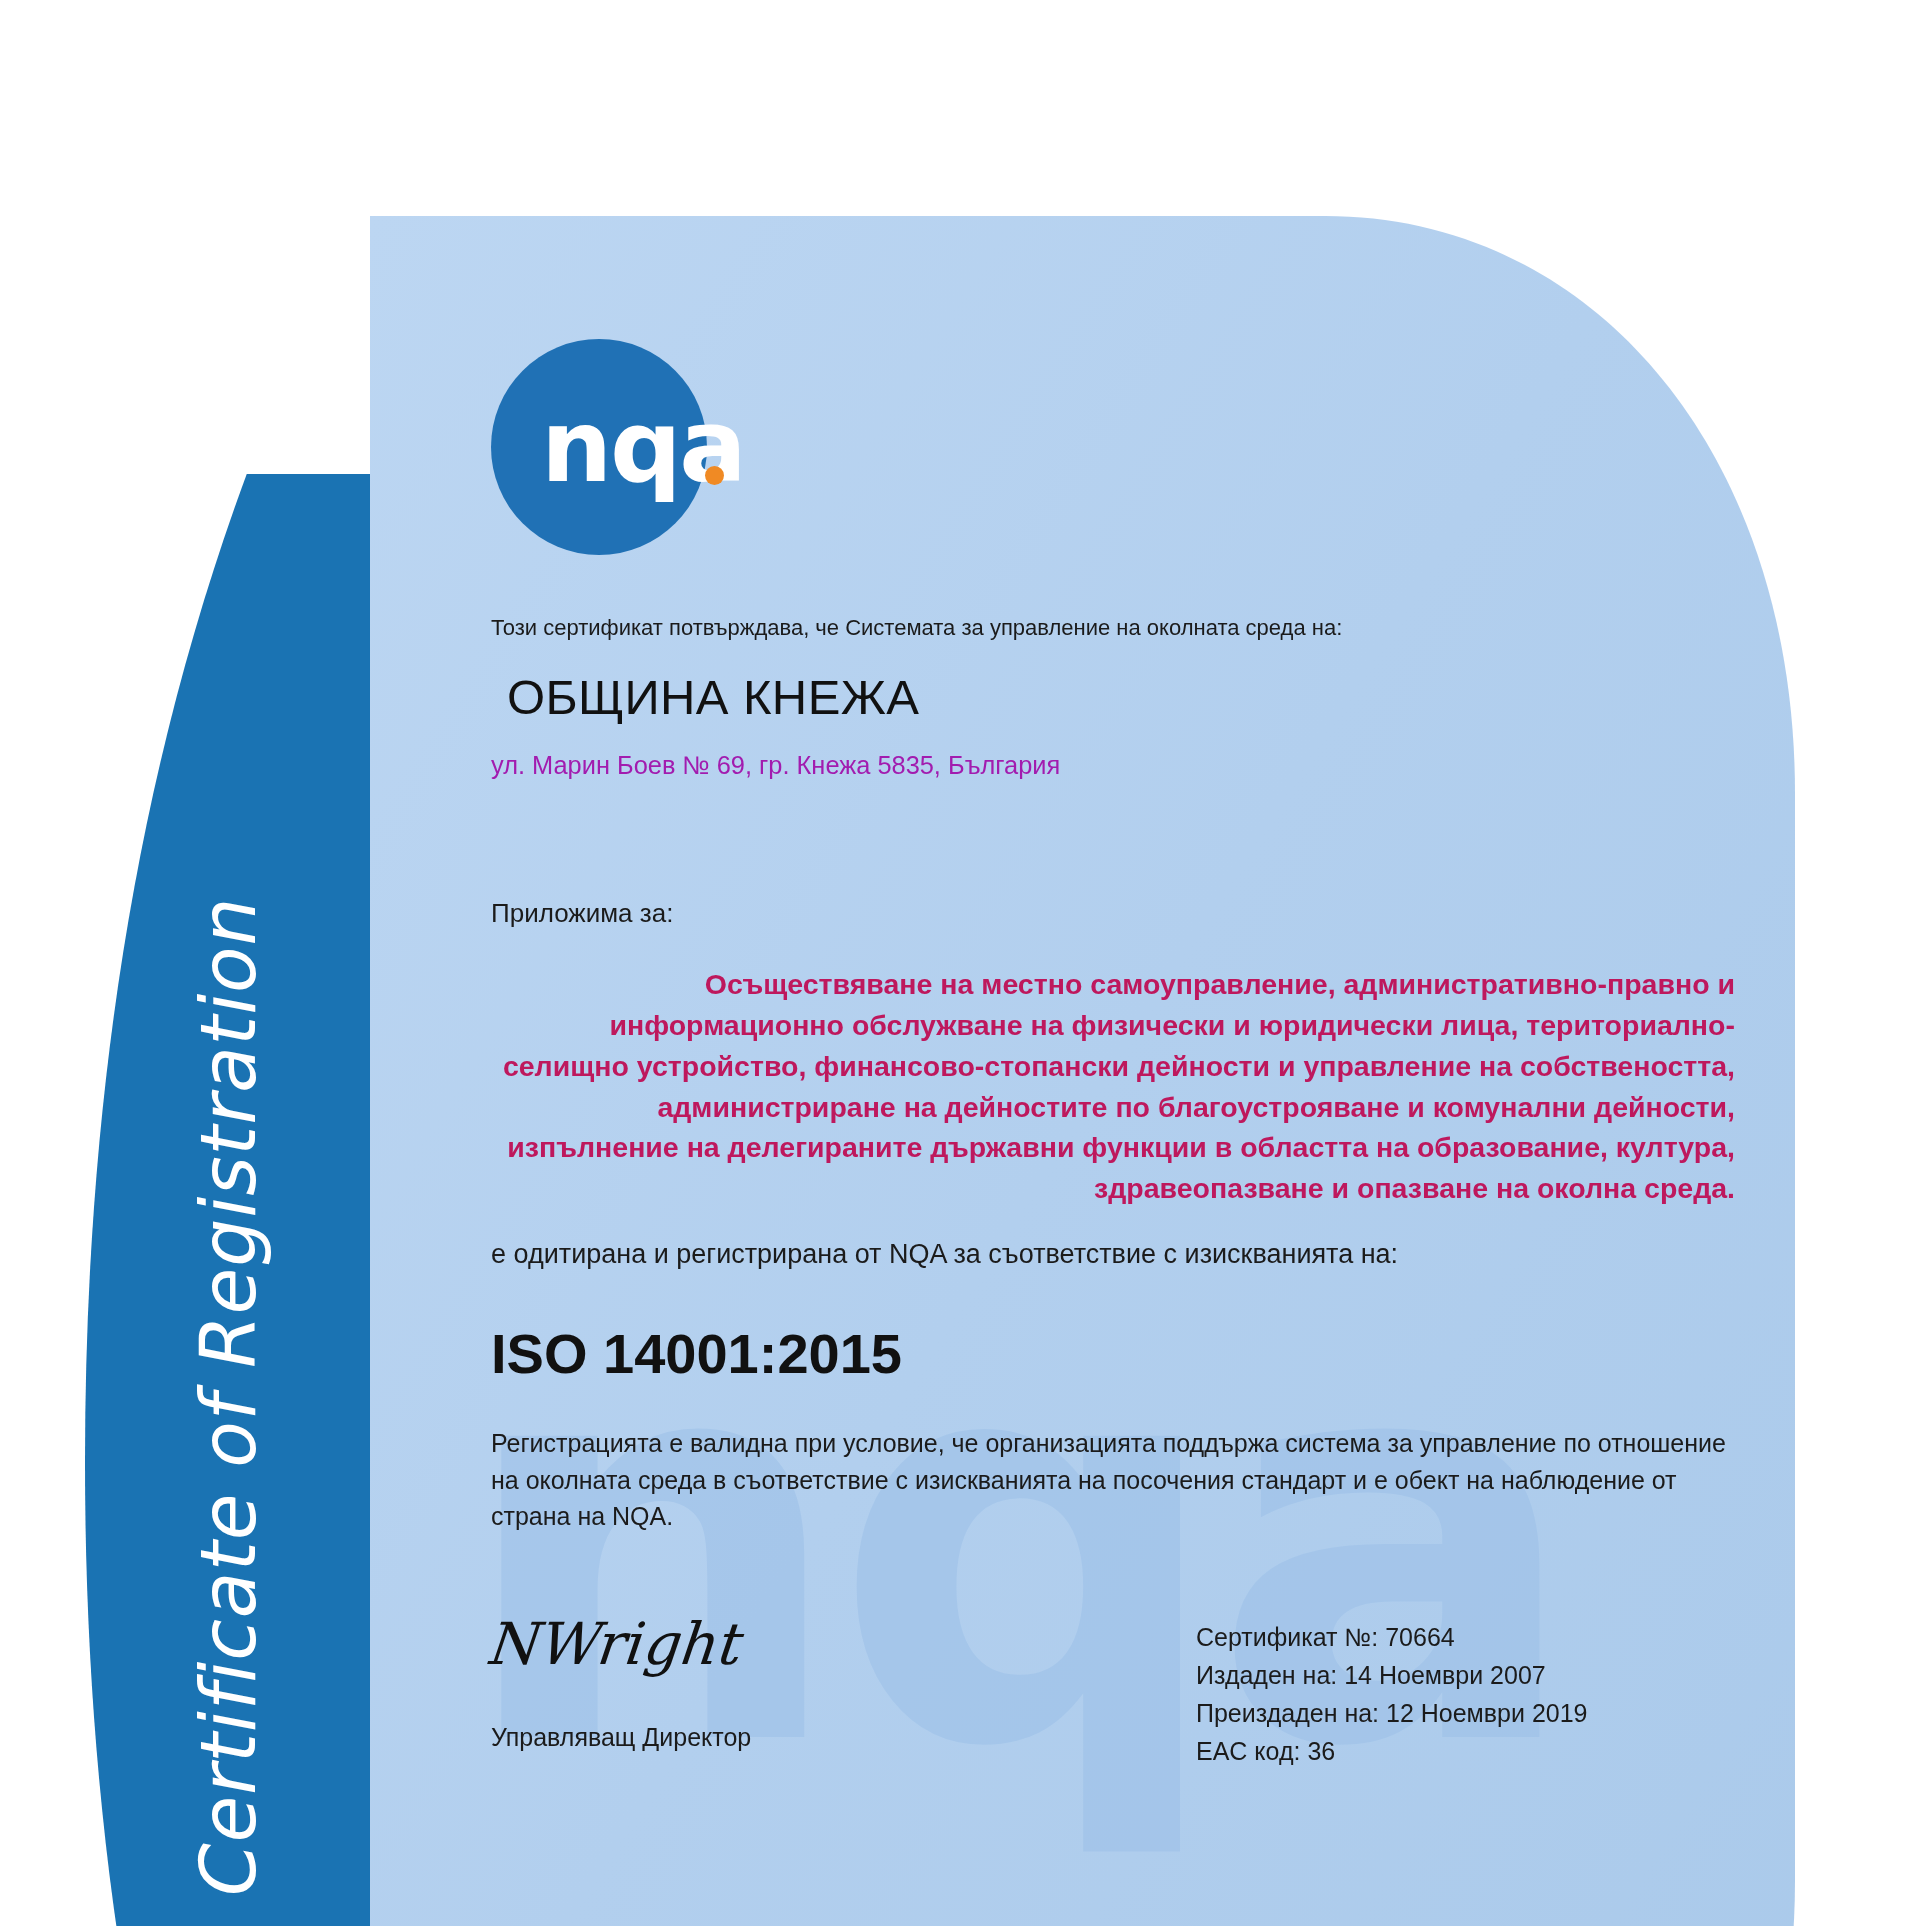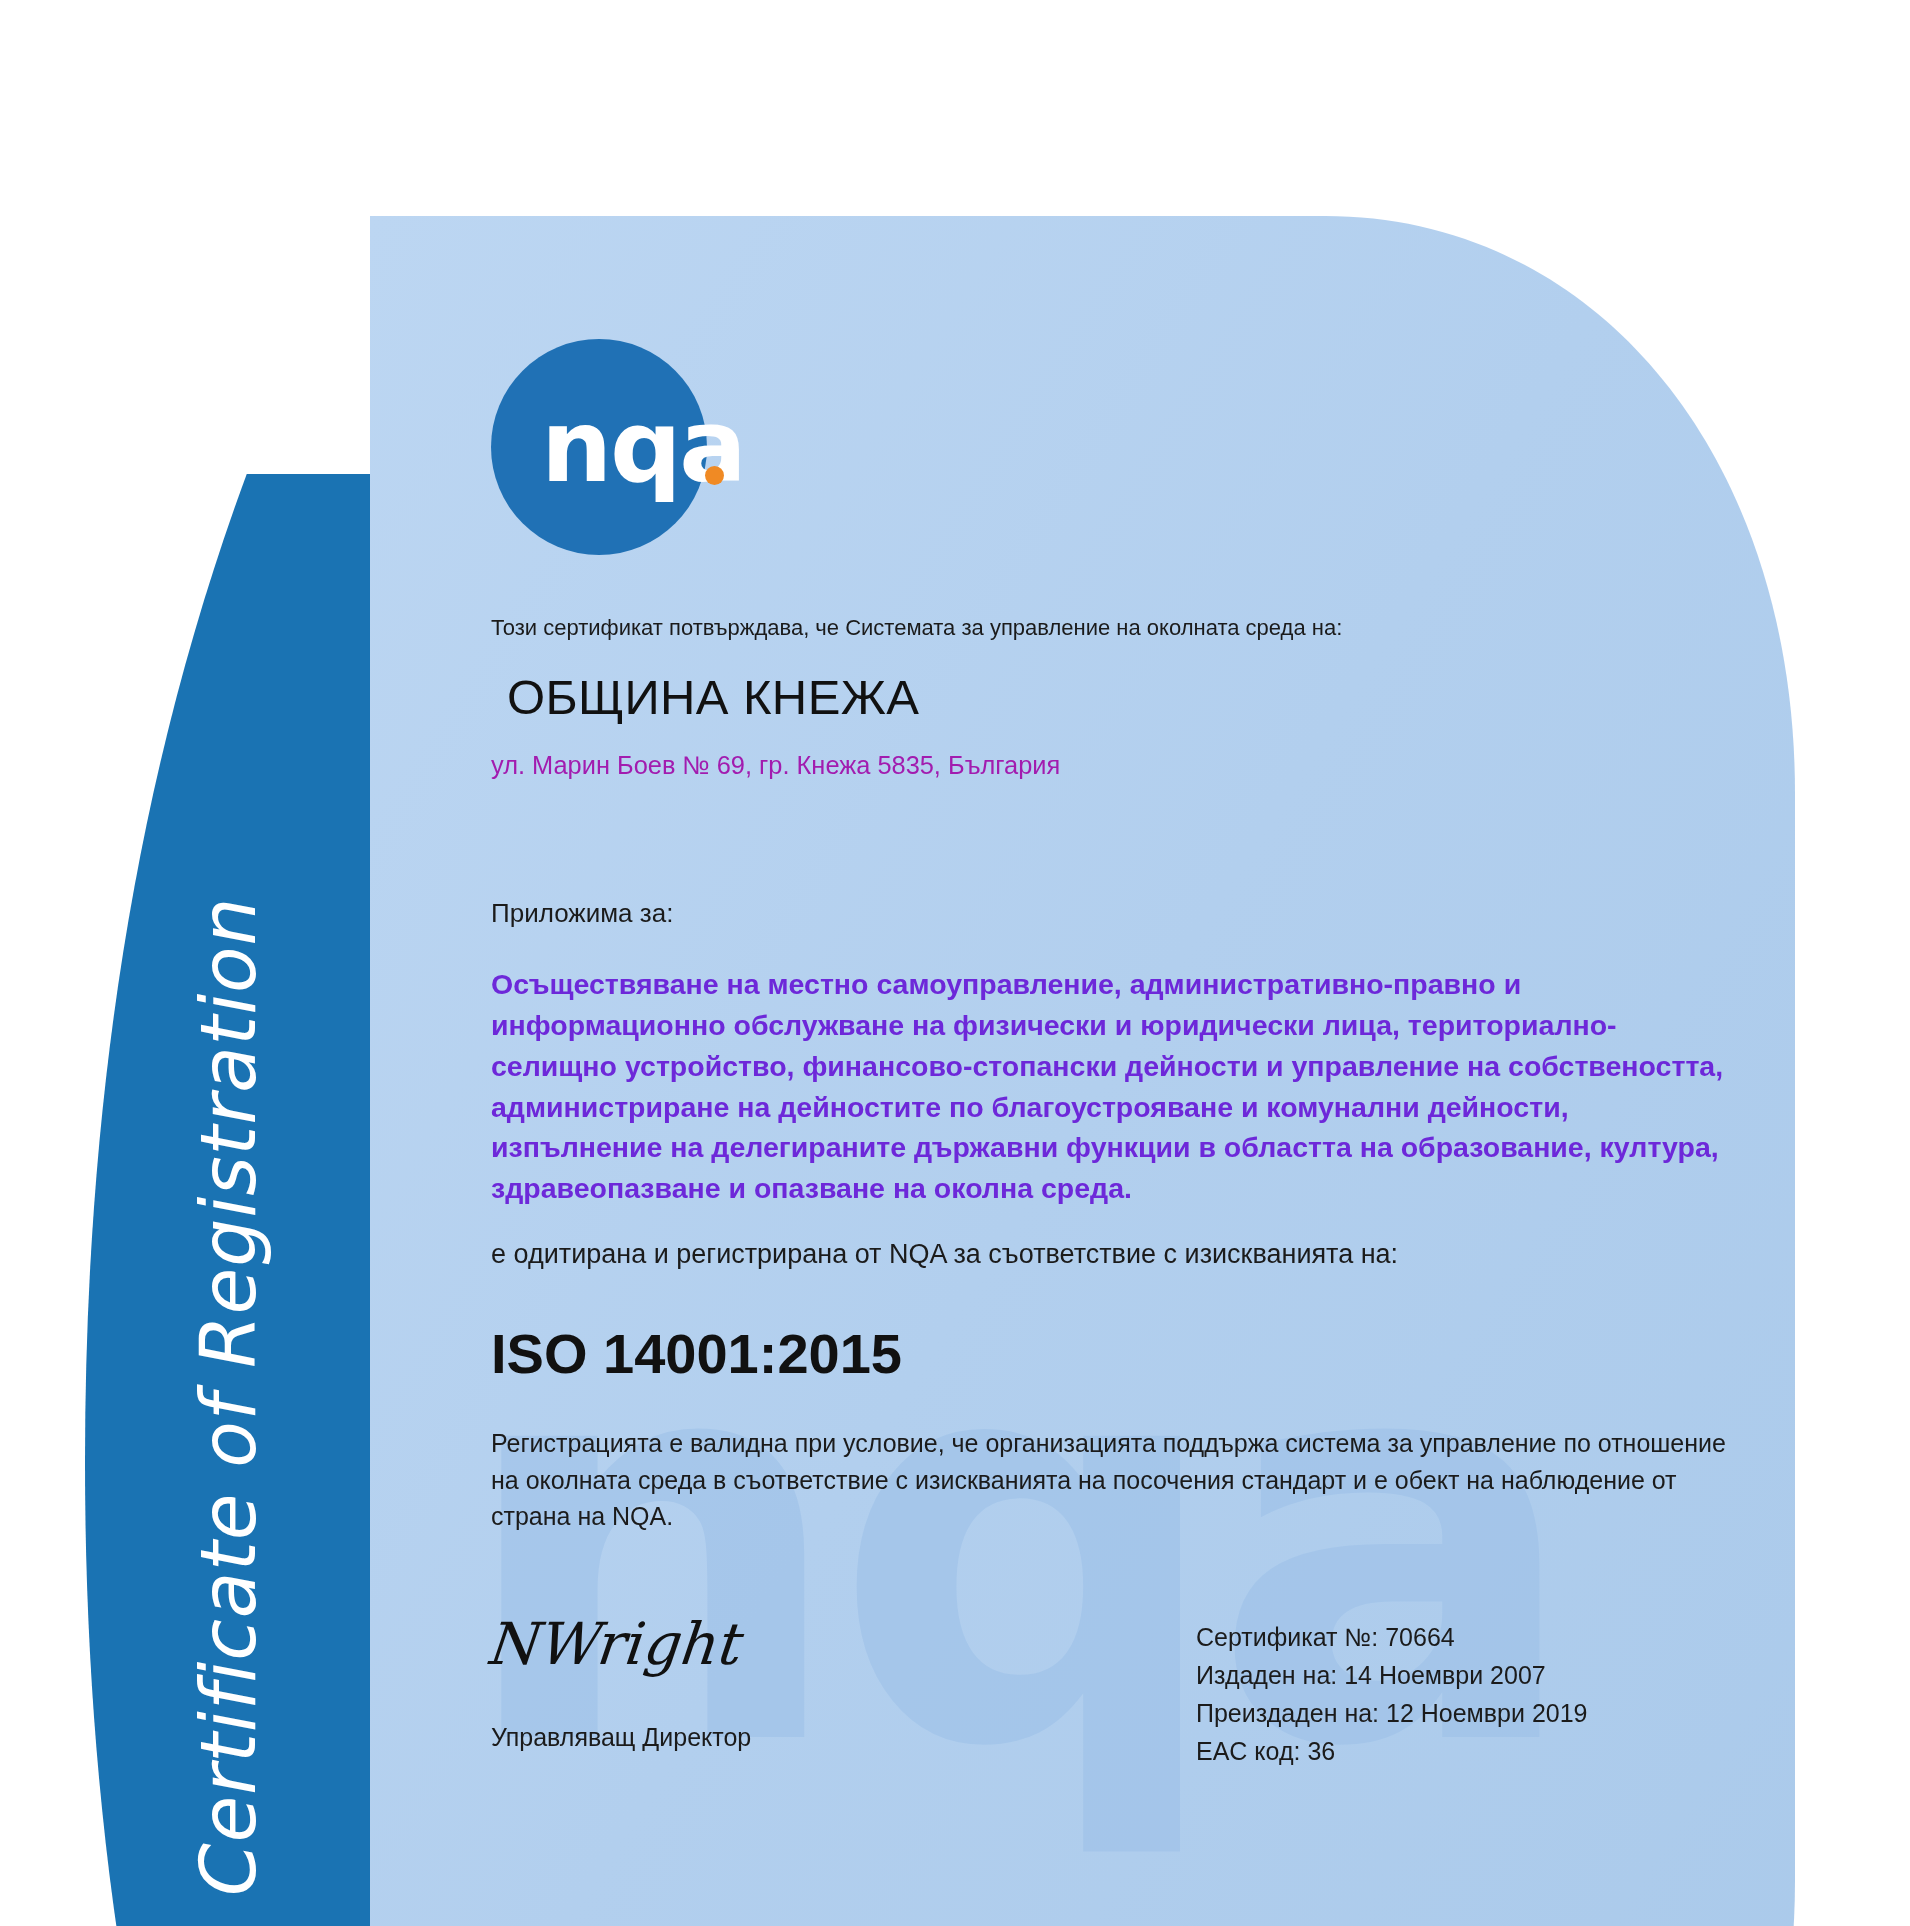--- a/index.html
+++ b/index.html
@@ -148,23 +148,24 @@
     line-height: 1.35;
   }
   #applicable-label {
     font-size: 26px;
     color: #1b1b1b;
     margin: 0 0 35px 0;
   }
   #scope-text {
     font-size: 28.5px;
     font-weight: 700;
-    color: #6d28d9;
+    color: #be185d;
     line-height: 1.43;
     margin: 0 0 27px 0;
+    text-align: right;
   }
   #audited-text {
     font-size: 27px;
     color: #1b1b1b;
     line-height: 1.35;
     margin: 0 0 49px 0;
   }
   #standard {
     font-size: 56px;
     font-weight: 700;

